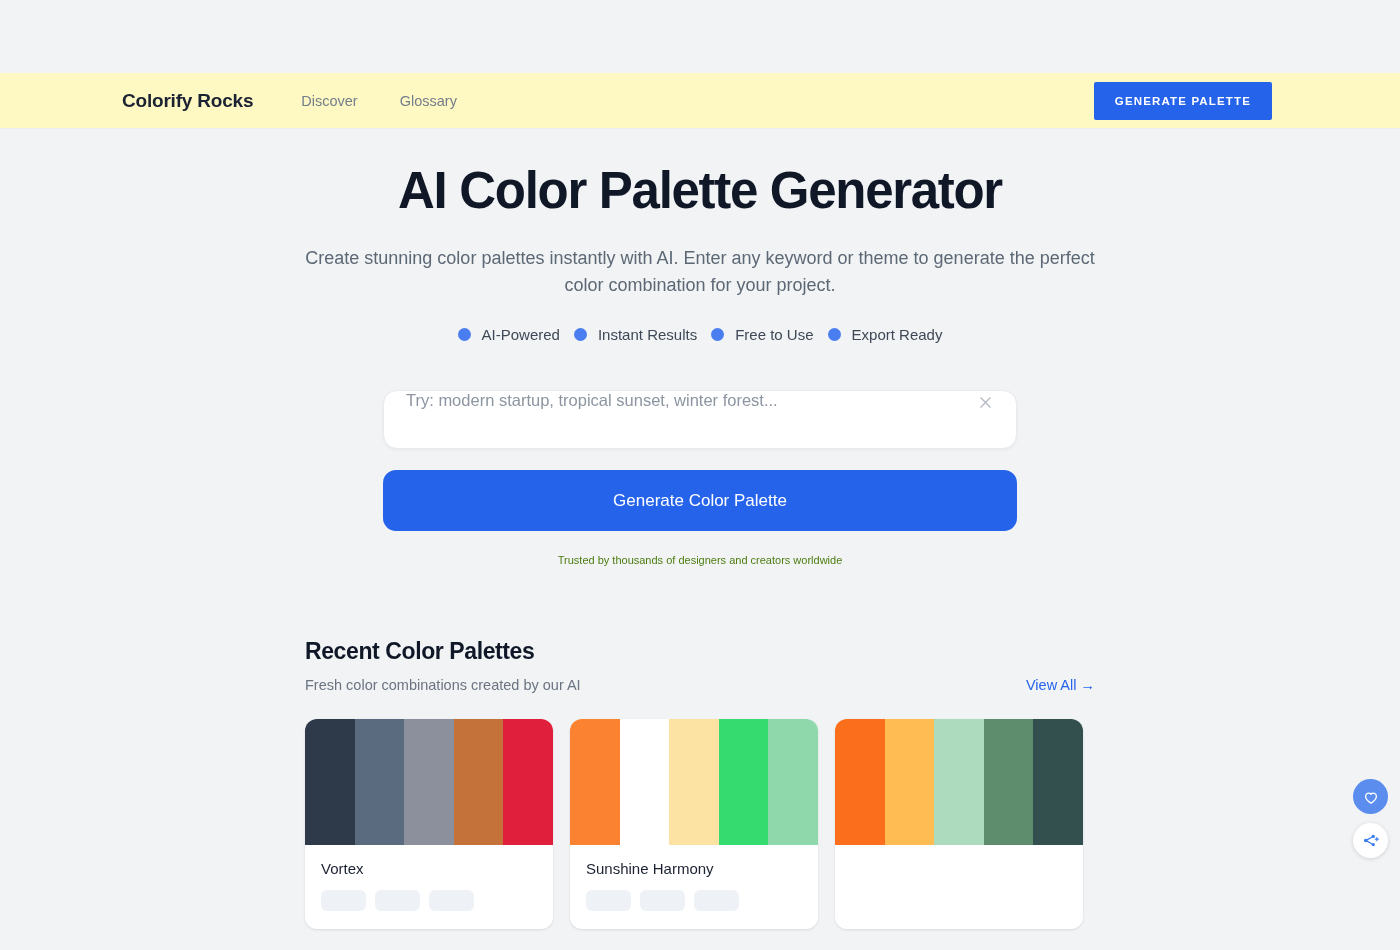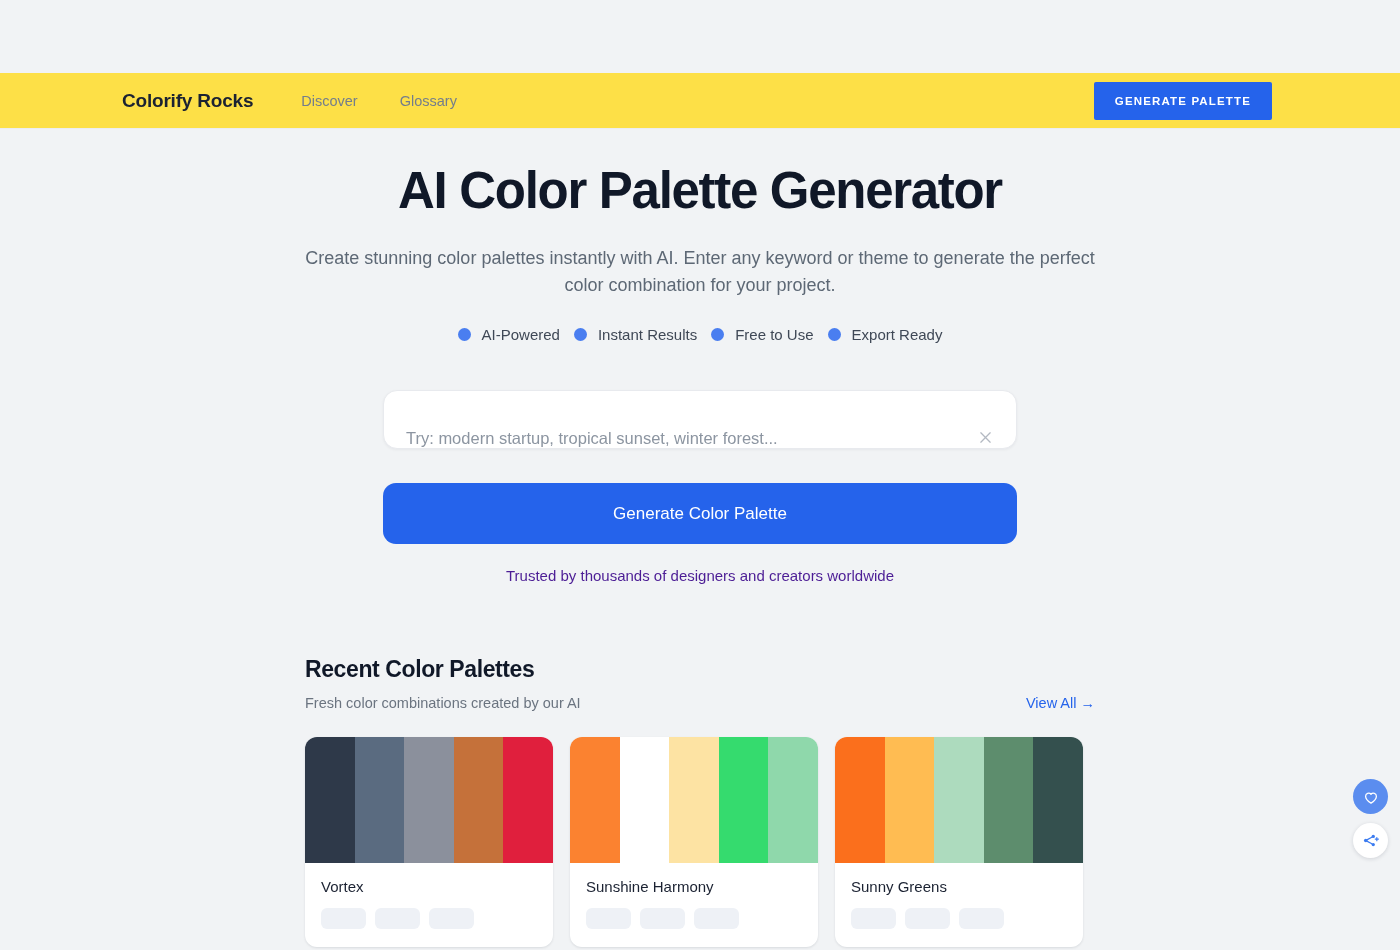--- a/index.html
+++ b/index.html
@@ -8,21 +8,21 @@
     background:#f1f3f5;
     font-family:"Liberation Sans", sans-serif;
     overflow:hidden;
   }
 
   
   .top-gutter { height:73px; background:#f1f3f5; }
 
   
   .header {
-    height:56px; background:#fde047;
+    height:56px; background:#fef9c3;
     display:flex; align-items:center;
     padding:0 128px 0 122px;
     border-bottom:1px solid #eceef0;
   }
   .brand {
     font-size:19px; font-weight:700; color:#1b2232;
     letter-spacing:-0.2px; margin-right:48px; white-space:nowrap;
   }
   .nav { display:flex; align-items:center; gap:42px; }
   .nav-link {
@@ -57,44 +57,44 @@
     flex:none;
   }
   .badge-label { font-size:15px; color:#3f4856; white-space:nowrap; }
 
   
   .search-wrap {
     width:634px; margin:47px auto 0;
     background:#ffffff; border:1px solid #e8eaee;
     border-radius:14px;
     box-shadow:0 1px 3px rgba(16,24,40,.05);
-    display:flex; align-items:flex-end;
+    display:flex; align-items:flex-start;
     height:59px; padding:0 20px 0 22px;
   }
   .search-input {
     flex:1; border:none; outline:none; background:transparent;
     font-family:"Liberation Sans", sans-serif;
     font-size:16.5px; color:#1b2232;
   }
   .search-input::placeholder { color:#8c95a1; }
   .clear-icon {
     width:22px; height:22px; flex:none; cursor:pointer;
     display:flex; align-items:center; justify-content:center;
   }
 
   .btn-cta {
-    display:block; width:634px; margin:34px auto 0;
+    display:block; width:634px; margin:21px auto 0;
     height:61px; background:#2563eb; color:#fff;
     border:none; border-radius:13px; cursor:pointer;
     font-family:"Liberation Sans", sans-serif;
     font-size:17px; font-weight:400;
   }
   .trusted {
     text-align:center; margin-top:23px;
-    font-size:15px; color:#4c1d95;
+    font-size:11px; color:#4d7c0f;
   }
 
   
   .section { width:790px; margin:72px auto 0; }
   .section-title {
     font-size:23px; font-weight:700; color:#101828; letter-spacing:-0.4px;
   }
   .section-row {
     display:flex; align-items:baseline; justify-content:space-between;
     margin-top:12px;
@@ -231,28 +231,20 @@
       </div>
     </div>
 
     <div class="card">
       <div class="swatches">
         <div class="swatch" style="background: rgb(251, 111, 28);"></div>
         <div class="swatch" style="background: rgb(255, 188, 82);"></div>
         <div class="swatch" style="background: rgb(173, 219, 190);"></div>
         <div class="swatch" style="background: rgb(93, 141, 109);"></div>
         <div class="swatch" style="background: rgb(52, 80, 78);"></div>
-      </div>
-      <div class="card-body">
-        <div class="card-title">Sunny Greens</div>
-        <div class="chips">
-          <span class="chip"></span>
-          <span class="chip"></span>
-          <span class="chip"></span>
-        </div>
       </div>
     </div>
 
   </div>
 </div>
 
 <div class="fab-stack">
   <div class="fab fab-like">
     <svg width="18" height="18" viewBox="0 0 24 24" fill="none" aria-hidden="true">
       <path d="M12 20.2s-7.2-4.5-7.2-9.3A4.1 4.1 0 0 1 12 8.3a4.1 4.1 0 0 1 7.2 2.6c0 4.8-7.2 9.3-7.2 9.3z" stroke="#ffffff" stroke-width="1.7" stroke-linejoin="round"></path>

